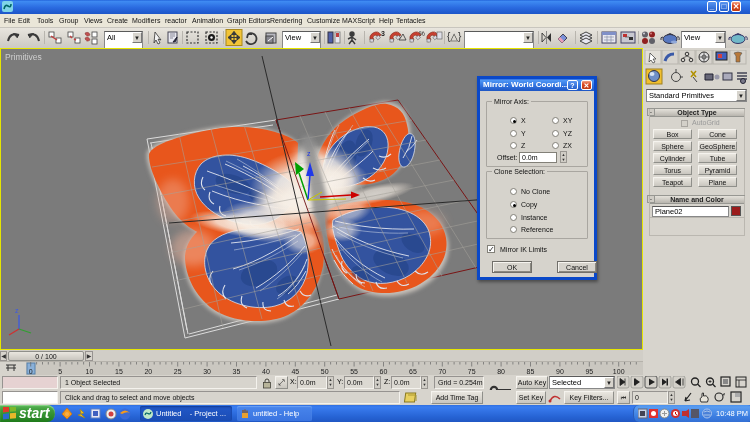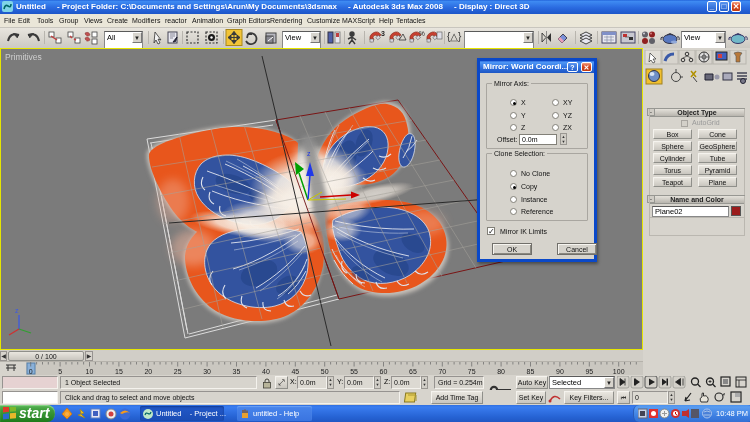--- a/index.html
+++ b/index.html
@@ -30,38 +30,37 @@
 #st1{left:0;top:375px;width:750px;height:15px;background:#d7d4cd;}
 #st2{left:0;top:390px;width:750px;height:15px;background:#d7d4cd;}
 .sunken{position:absolute;background:#d7d4cd;border:1px solid #969390;border-bottom-color:#f4f2ed;border-right-color:#f4f2ed;font-size:7px;color:#111;}
 .sbtn{position:absolute;background:linear-gradient(180deg,#e9e6df,#c9c6bf);border:1px solid #8f8f8a;border-top-color:#f5f3ee;border-left-color:#f5f3ee;font-size:7px;color:#111;text-align:center;}
 .field{position:absolute;background:#dcd9d2;border:1px solid #969390;border-bottom-color:#f4f2ed;border-right-color:#f4f2ed;font-size:7px;color:#111;padding-left:2px;}
 .spin{position:absolute;width:7px;height:13px;background:#d0cdc6;border:1px solid #9a9792;font-size:4px;color:#333;text-align:center;line-height:5px;}
 
 #task{left:0;top:405px;width:750px;height:17px;background:linear-gradient(180deg,#2f6fe0 0%,#3a7df0 12%,#2663d4 70%,#2057c4 100%);}
 .tbtn{position:absolute;top:1px;height:15px;border-radius:2px;color:#fff;font-size:7.5px;line-height:15px;white-space:nowrap;}
 
-#dlg{left:477px;top:58px;width:120px;height:204px;background:#d6d3cc;border:3px solid #0a48c8;box-shadow:1px 2px 3px rgba(0,0,0,.4);}
+#dlg{left:477px;top:76px;width:120px;height:204px;background:#d6d3cc;border:3px solid #0a48c8;box-shadow:1px 2px 3px rgba(0,0,0,.4);}
 #dlgtitle{position:absolute;left:0;top:0;width:114px;height:12px;background:linear-gradient(180deg,#2a68dd 0%,#4f97f5 10%,#2e6fdd 60%,#1d56c4 100%);color:#fff;font-weight:bold;font-size:8px;line-height:12px;padding-left:3px;}
 .grp{position:absolute;border:1px solid #a9a6a0;border-radius:1px;}
 .grp .lbl{position:absolute;left:5px;top:-4px;background:#d6d3cc;font-size:7px;color:#111;padding:0 2px;}
 .radio{position:absolute;width:7px;height:7px;border-radius:50%;background:#fff;border:1px solid #828078;}
 .radio.sel::after{content:"";position:absolute;left:1.5px;top:1.5px;width:3px;height:3px;border-radius:50%;background:#000;}
 .rlbl{position:absolute;font-size:7px;color:#111;}
 .dbtn{position:absolute;height:12px;background:#d6d3cc;border:1px solid #716f6a;box-shadow:inset 1px 1px 0 #f6f4ef, inset -1px -1px 0 #8a8880;font-size:7px;color:#111;text-align:center;line-height:11px;}
 </style></head>
 <body>
 <div id="scr">
 
 <div class="abs" id="title">
  <svg class="abs" style="left:2px;top:1px" width="12" height="12">
         <rect x="0" y="0" width="11" height="11" rx="2" fill="#7fd4e8"></rect>
         <path d="M2 8 Q3 3 6 5 Q9 7 9 3" stroke="#066" stroke-width="1.6" fill="none"></path>
       </svg>
- <span class="txt">Untitled&nbsp;&nbsp;&nbsp;&nbsp;&nbsp;- Project Folder: C:\Documents and Settings\Arun\My Documents\3dsmax&nbsp;&nbsp;&nbsp;&nbsp;&nbsp;- Autodesk 3ds Max 2008&nbsp;&nbsp;&nbsp;&nbsp;&nbsp;- Display : Direct 3D</span>
  <div class="wbtn" style="right:33px;width:10px;background:linear-gradient(180deg,#5a95ef,#2360cf);">_</div>
  <div class="wbtn" style="right:21px;width:10px;background:linear-gradient(180deg,#5a95ef,#2360cf);">□</div>
  <div class="wbtn" style="right:9px;width:10px;background:linear-gradient(180deg,#f3a286,#d94a22 40%,#c03a12);">✕</div>
 </div>
 
 <div class="abs" id="menu">
  <span style="left:4px">File</span>
       <span style="left:18px">Edit</span>
       <span style="left:37px">Tools</span>
  <span style="left:59px">Group</span>
@@ -375,20 +374,21 @@
         <path d="M33 4 L33 1 M37 9 L40 9" stroke="#444"></path>
   <path d="M48 3 L53 9 M53 3 L48 9" stroke="#b09000" stroke-width="1.5"></path>
         <path d="M50 9 L54 14" stroke="#444" stroke-width="1"></path>
   <path d="M62 6 h8 v6 h-8 Z" fill="#667" stroke="#223"></path>
         <circle cx="74" cy="9" r="2.5" fill="#99a"></circle>
   <rect x="80" y="5" width="9" height="7" fill="#aab" stroke="#334"></rect>
   <path d="M94 5 h10 M94 8 h10 M94 11 h10" stroke="#445" stroke-width="1.5"></path>
   <circle cx="100" cy="13" r="2.5" fill="#778" stroke="#223"></circle>
  </svg>
 
+ <div class="drop" style="left:3px;top:41px;width:101px;height:13px;">Standard Primitives<span class="droparrow">▼</span></div>
 
  <div class="rollhead" style="top:60px;">Object Type</div>
  <div class="abs" style="left:4px;top:60px;width:8px;height:8px;border:1px solid #979792;background:#cfccc5;font-size:7px;line-height:6px;text-align:center;color:#333">-</div>
  <div class="abs" style="left:6px;top:61px;width:96px;height:127px;border:1px solid #bab7b0;border-top:none;"></div>
  <div class="abs" style="left:38px;top:72px;width:7px;height:7px;border:1px solid #a8a5a0;background:#d3d0c9;"></div>
  <div class="abs" style="left:49px;top:71px;font-size:7px;color:#999;">AutoGrid</div>
  <div class="pbtn" style="left:10px;top:81px;">Box</div>
       <div class="pbtn" style="left:55px;top:81px;">Cone</div>
  <div class="pbtn" style="left:10px;top:93px;">Sphere</div>
       <div class="pbtn" style="left:55px;top:93px;">GeoSphere</div>
@@ -664,21 +664,21 @@
   <path d="M7 1 L12 7 L7 12 L2 7 Z" fill="#f59a1d" stroke="#c87010" stroke-width=".7"></path>
         <circle cx="7" cy="7" r="2" fill="#fff3"></circle>
   <path d="M20 2 L24 6 L21 7 L25 11 L18 8 L21 7 Z" fill="#e8c020" stroke="#a88010" stroke-width=".6"></path>
   <rect x="31" y="2" width="9" height="9" fill="#e8e8f4" stroke="#6080c0"></rect>
         <rect x="33" y="4" width="5" height="5" fill="#4060c0"></rect>
   <circle cx="51" cy="7" r="5" fill="#f0f0f0" stroke="#888"></circle>
         <circle cx="51" cy="7" r="2.5" fill="#d04040"></circle>
   <circle cx="65" cy="7" r="5.5" fill="#3a6ad8"></circle>
         <path d="M60 6 Q65 1 70 6 Q67 4 62 7 Z" fill="#f59a1d"></path>
  </svg>
- <div class="tbtn" style="left:140px;width:84px;background:linear-gradient(180deg,#2258c8,#1a4cb4);box-shadow:inset 0 1px 2px #123a90;">
+ <div class="tbtn" style="left:140px;width:92px;background:linear-gradient(180deg,#2258c8,#1a4cb4);box-shadow:inset 0 1px 2px #123a90;">
   <svg class="abs" style="left:3px;top:3px" width="10" height="10">
           <circle cx="5" cy="5" r="5" fill="#bfe8c8"></circle>
           <path d="M2 6 Q3 3 5 4.5 Q7 6 8 3" stroke="#066" stroke-width="1.2" fill="none"></path>
         </svg>
   <span style="margin-left:16px;">Untitled&nbsp;&nbsp;&nbsp;&nbsp;- Project ...</span>
  </div>
  <div class="tbtn" style="left:237px;width:75px;background:linear-gradient(180deg,#4885ec,#3a74e0);box-shadow:inset 0 1px 1px #6aa0f4;">
   <svg class="abs" style="left:3px;top:3px" width="10" height="10">
           <path d="M2 4 h6 v5 h-6 Z" fill="#e8a030"></path>
           <path d="M3 4 L3 1 M5 4 L5 0.5 M7 4 L7 1.5" stroke="#905010" stroke-width="1.2"></path>

